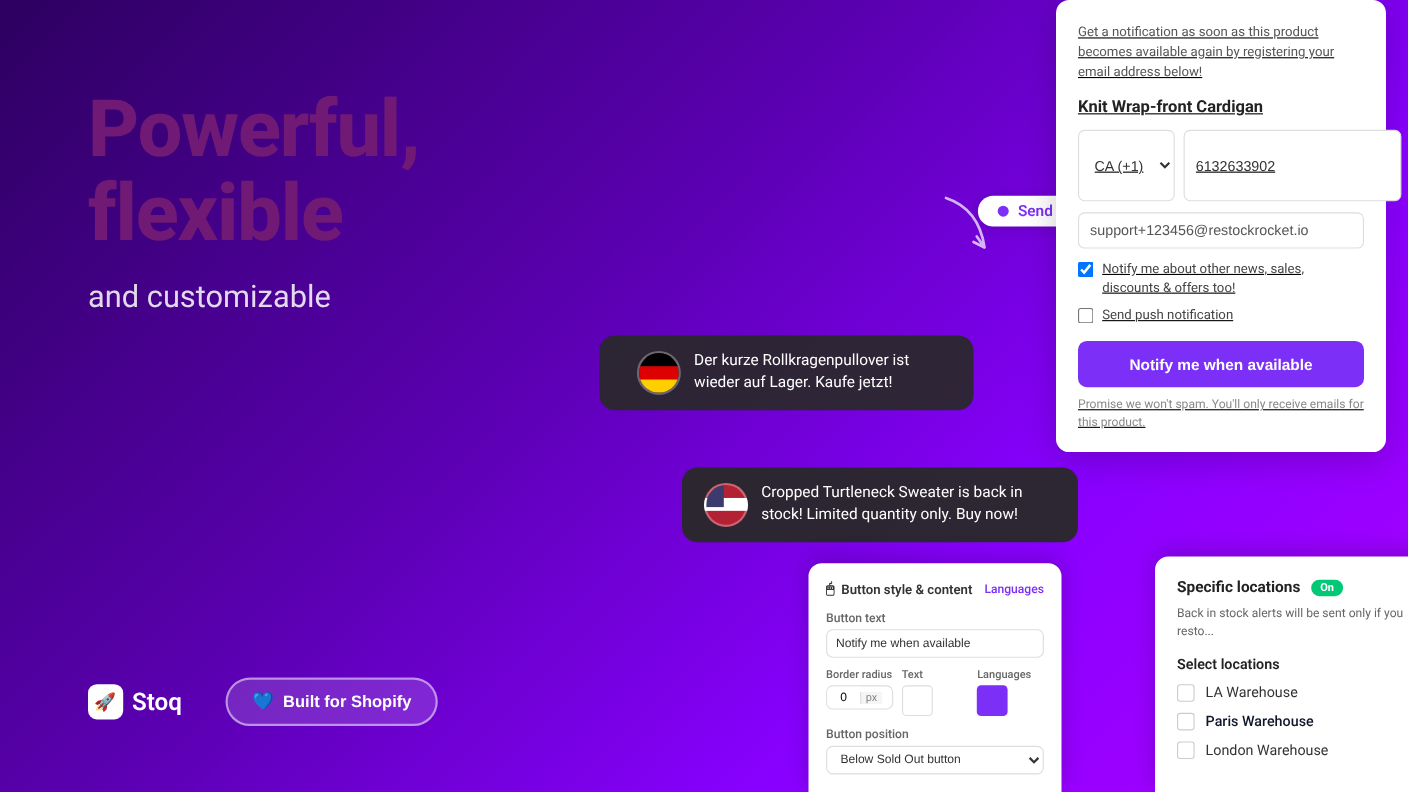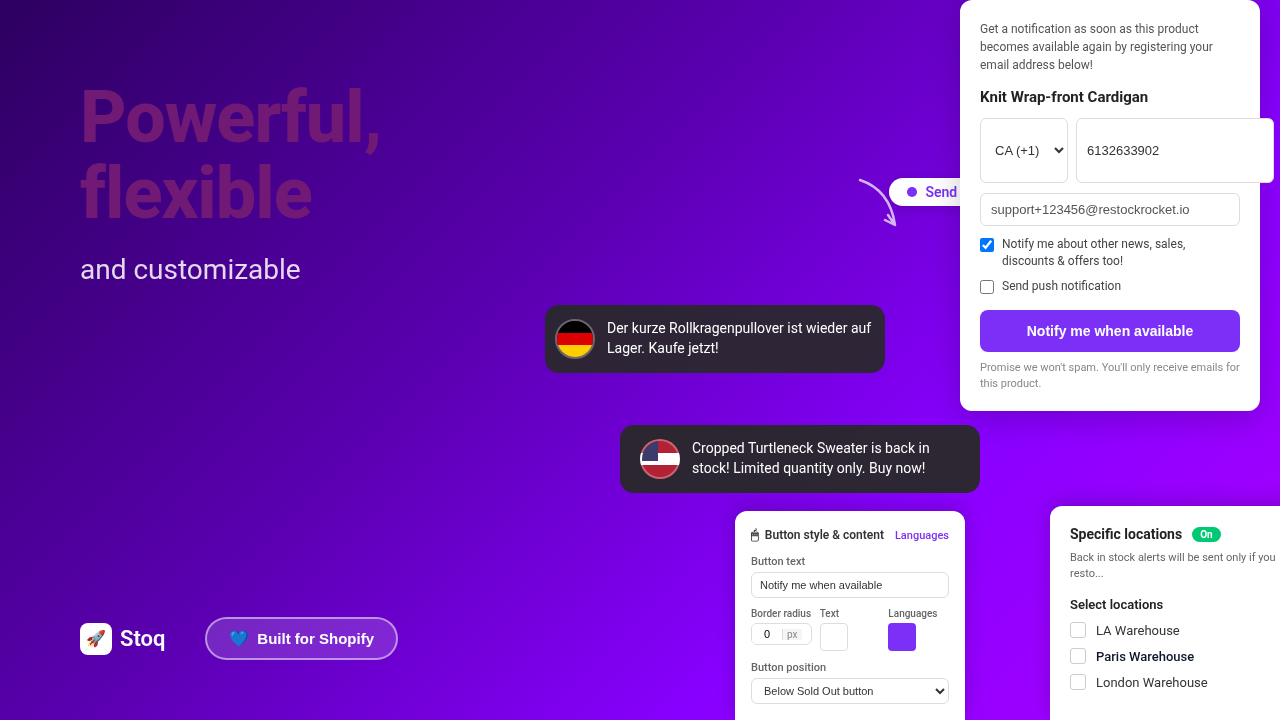--- a/index.html
+++ b/index.html
@@ -80,20 +80,21 @@
     
     .notification-form {
       position: absolute;
       right: 20px;
       top: 0;
       width: 300px;
       background: #fff;
       border-radius: 12px;
       padding: 20px;
       box-shadow: 0 8px 32px rgba(0,0,0,0.2);
+      text-decoration: underline;
     }
     .form-intro-text {
       font-size: 12px;
       color: #555;
       margin-bottom: 14px;
       line-height: 1.5;
     }
     .product-name {
       font-size: 15px;
       font-weight: 700;
@@ -199,21 +200,21 @@
       top: 170px;
     }
 
     
     .german-bubble {
       position: absolute;
       left: 545px;
       top: 305px;
       background: rgba(40,40,40,0.92);
       border-radius: 14px;
-      padding: 14px 10px;
+      padding: 14px 34px;
       max-width: 340px;
       display: flex;
       align-items: center;
       gap: 12px;
     }
     .flag-circle {
       width: 40px;
       height: 40px;
       border-radius: 50%;
       overflow: hidden;

